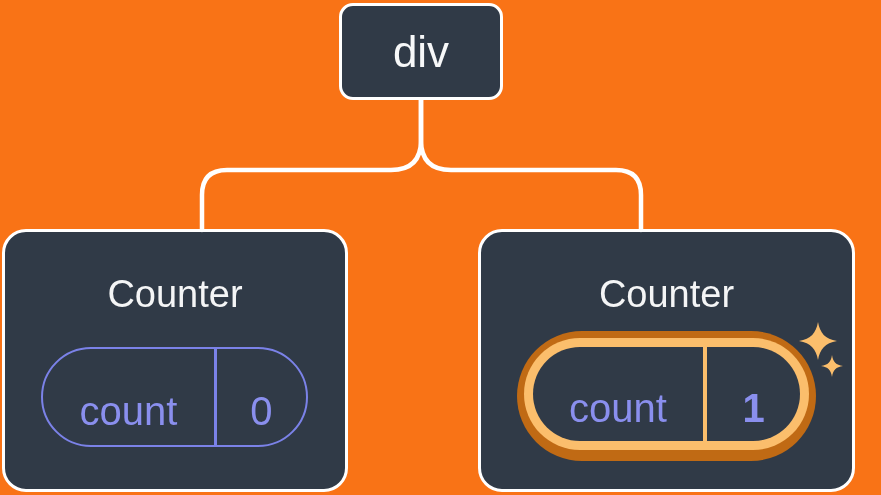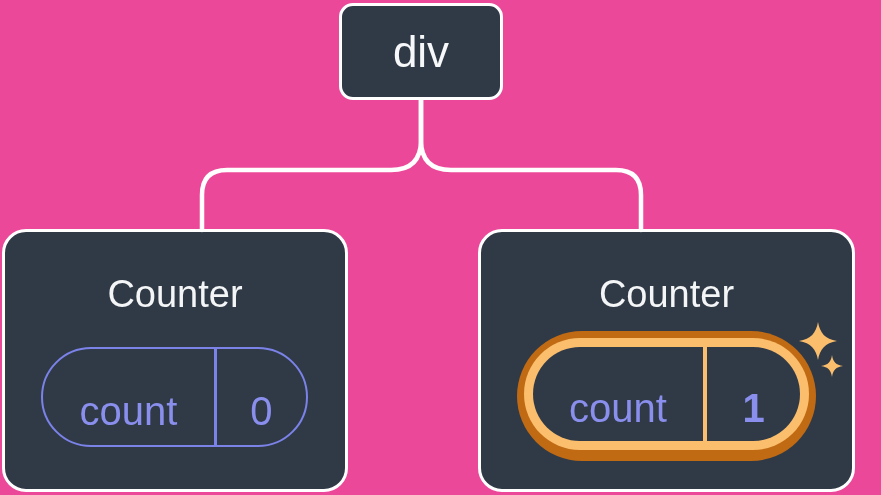--- a/index.html
+++ b/index.html
@@ -4,21 +4,21 @@
 <style>
   html, body { margin: 0; padding: 0; }
   body {
     font-family: "Liberation Sans", sans-serif;
     background: #4B6770;
   }
   .board {
     position: relative;
     width: 881px;
     height: 495px;
-    background: #ec4899;
+    background: #f97316;
     overflow: hidden;
   }
   .overlay {
     position: absolute;
     inset: 0;
     z-index: 5;
     pointer-events: none;
   }
   .node {
     position: absolute;

